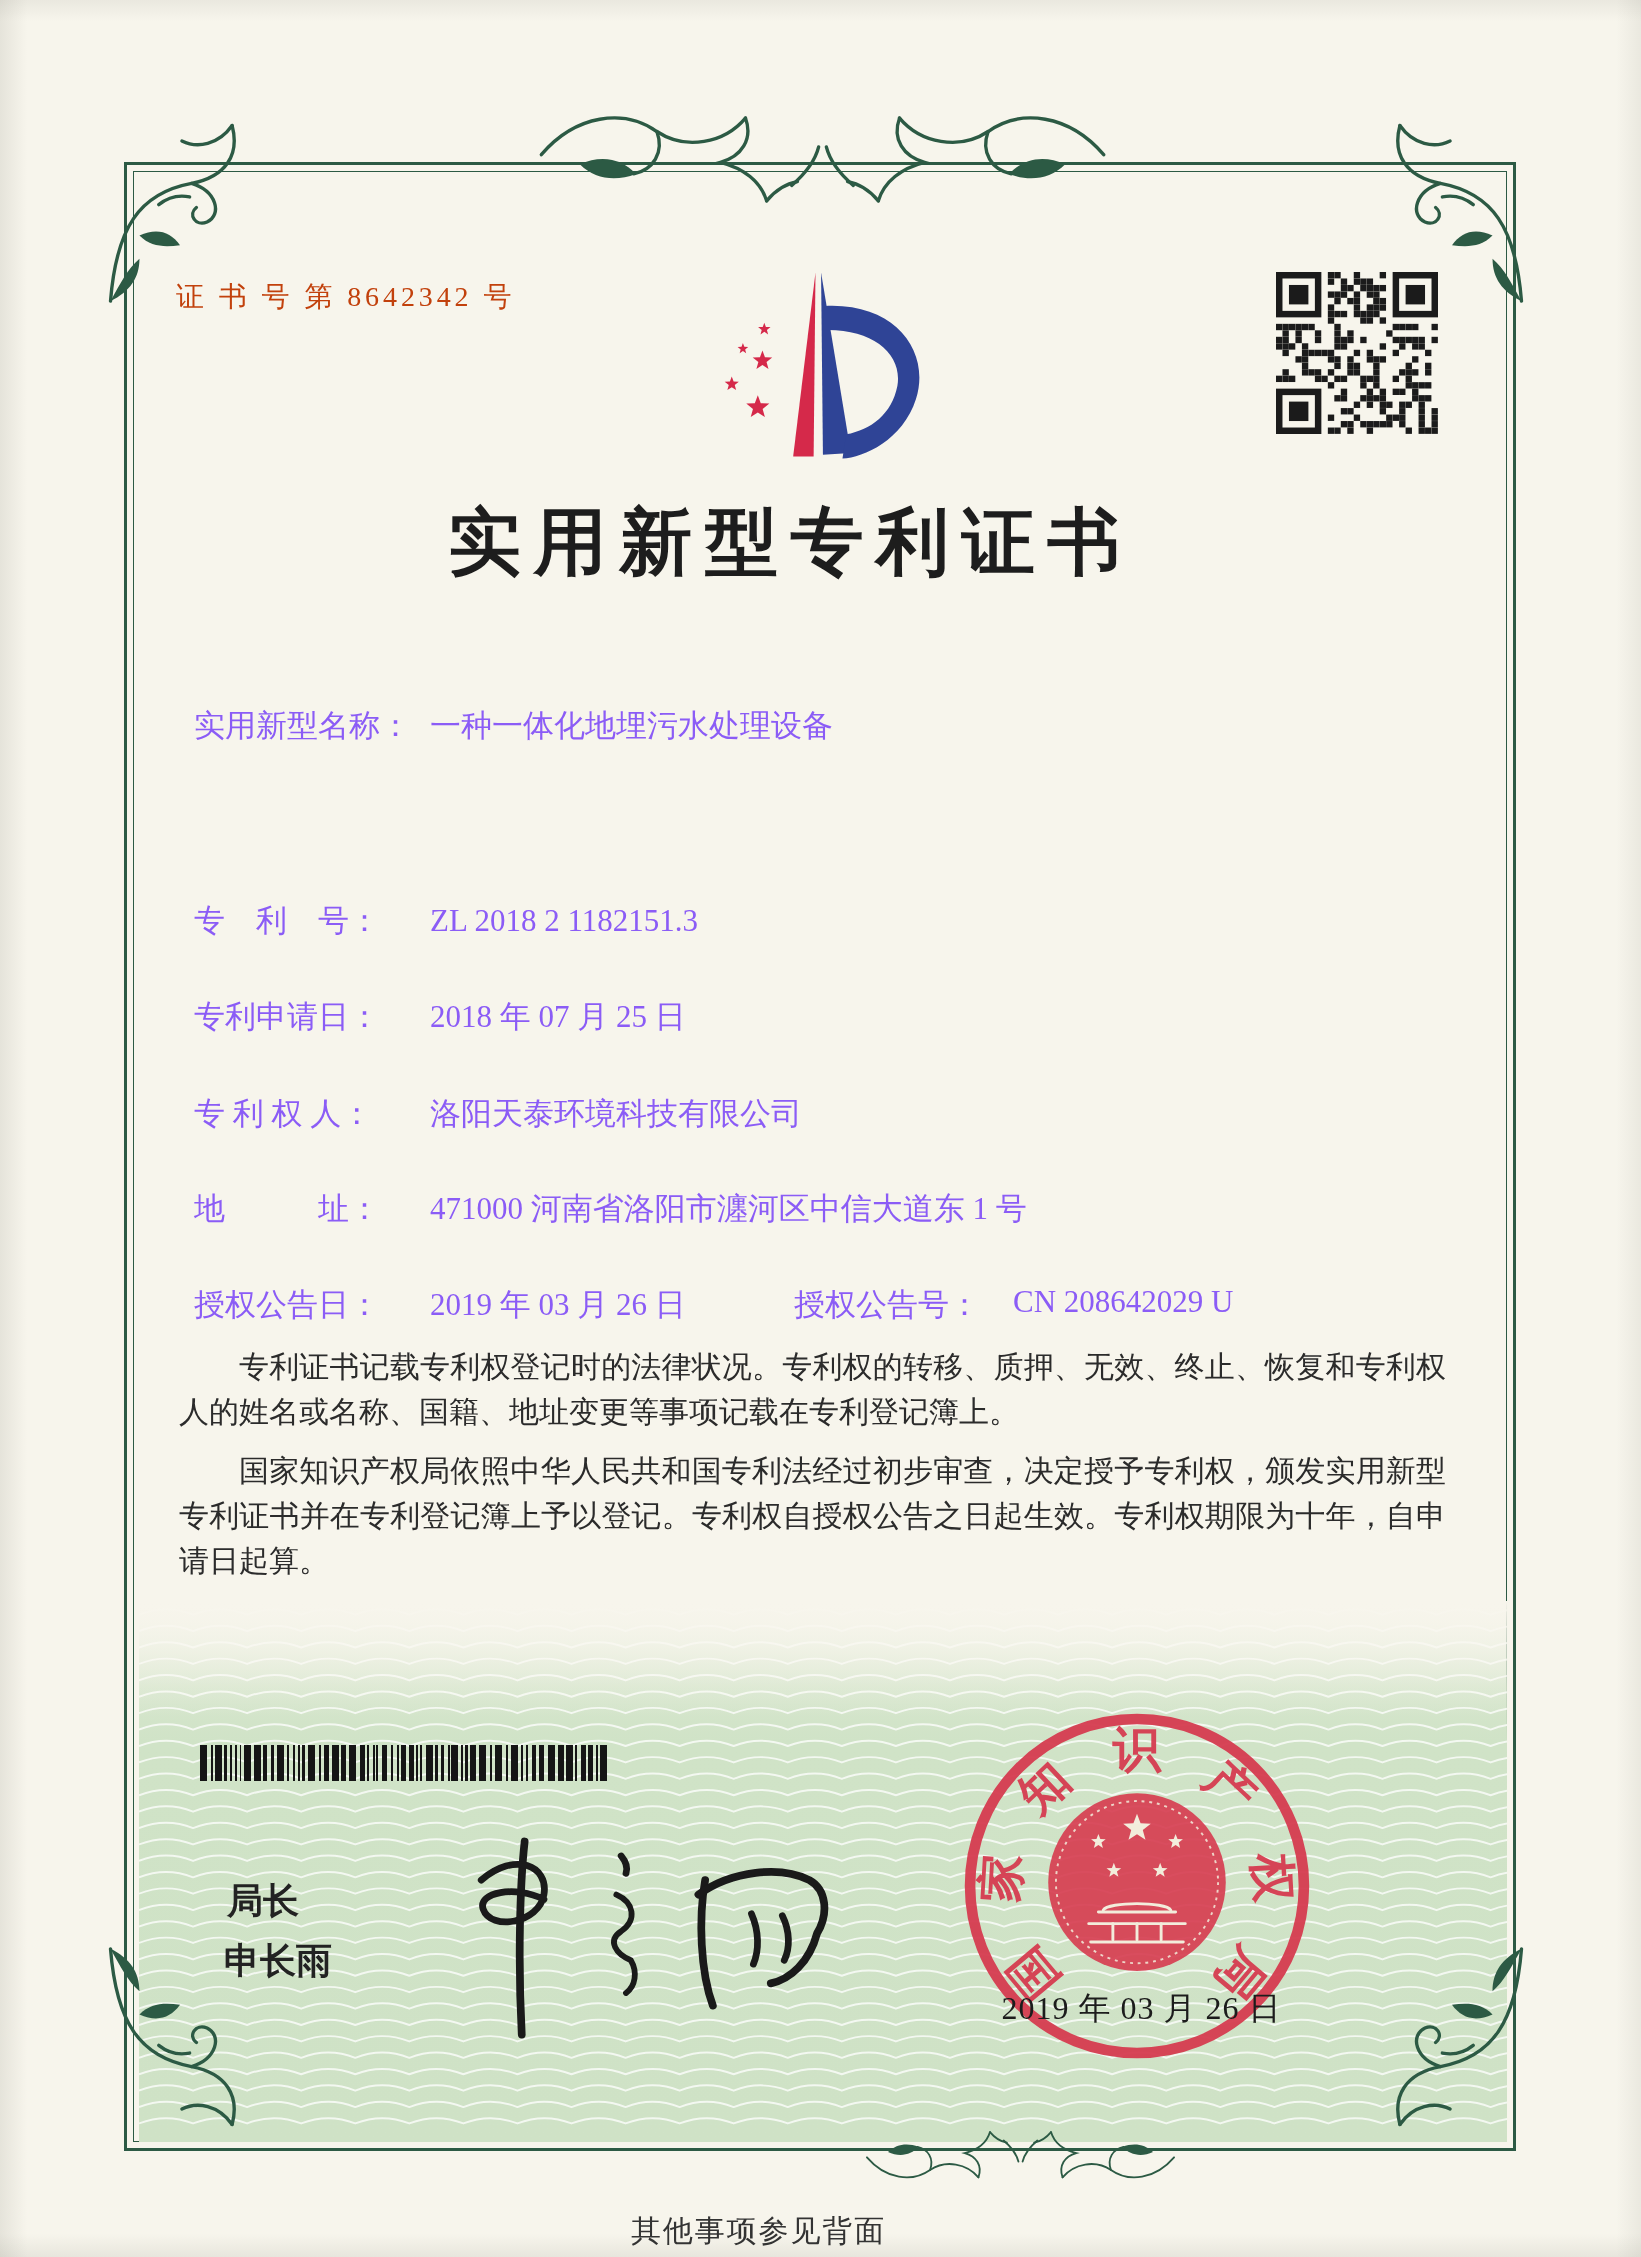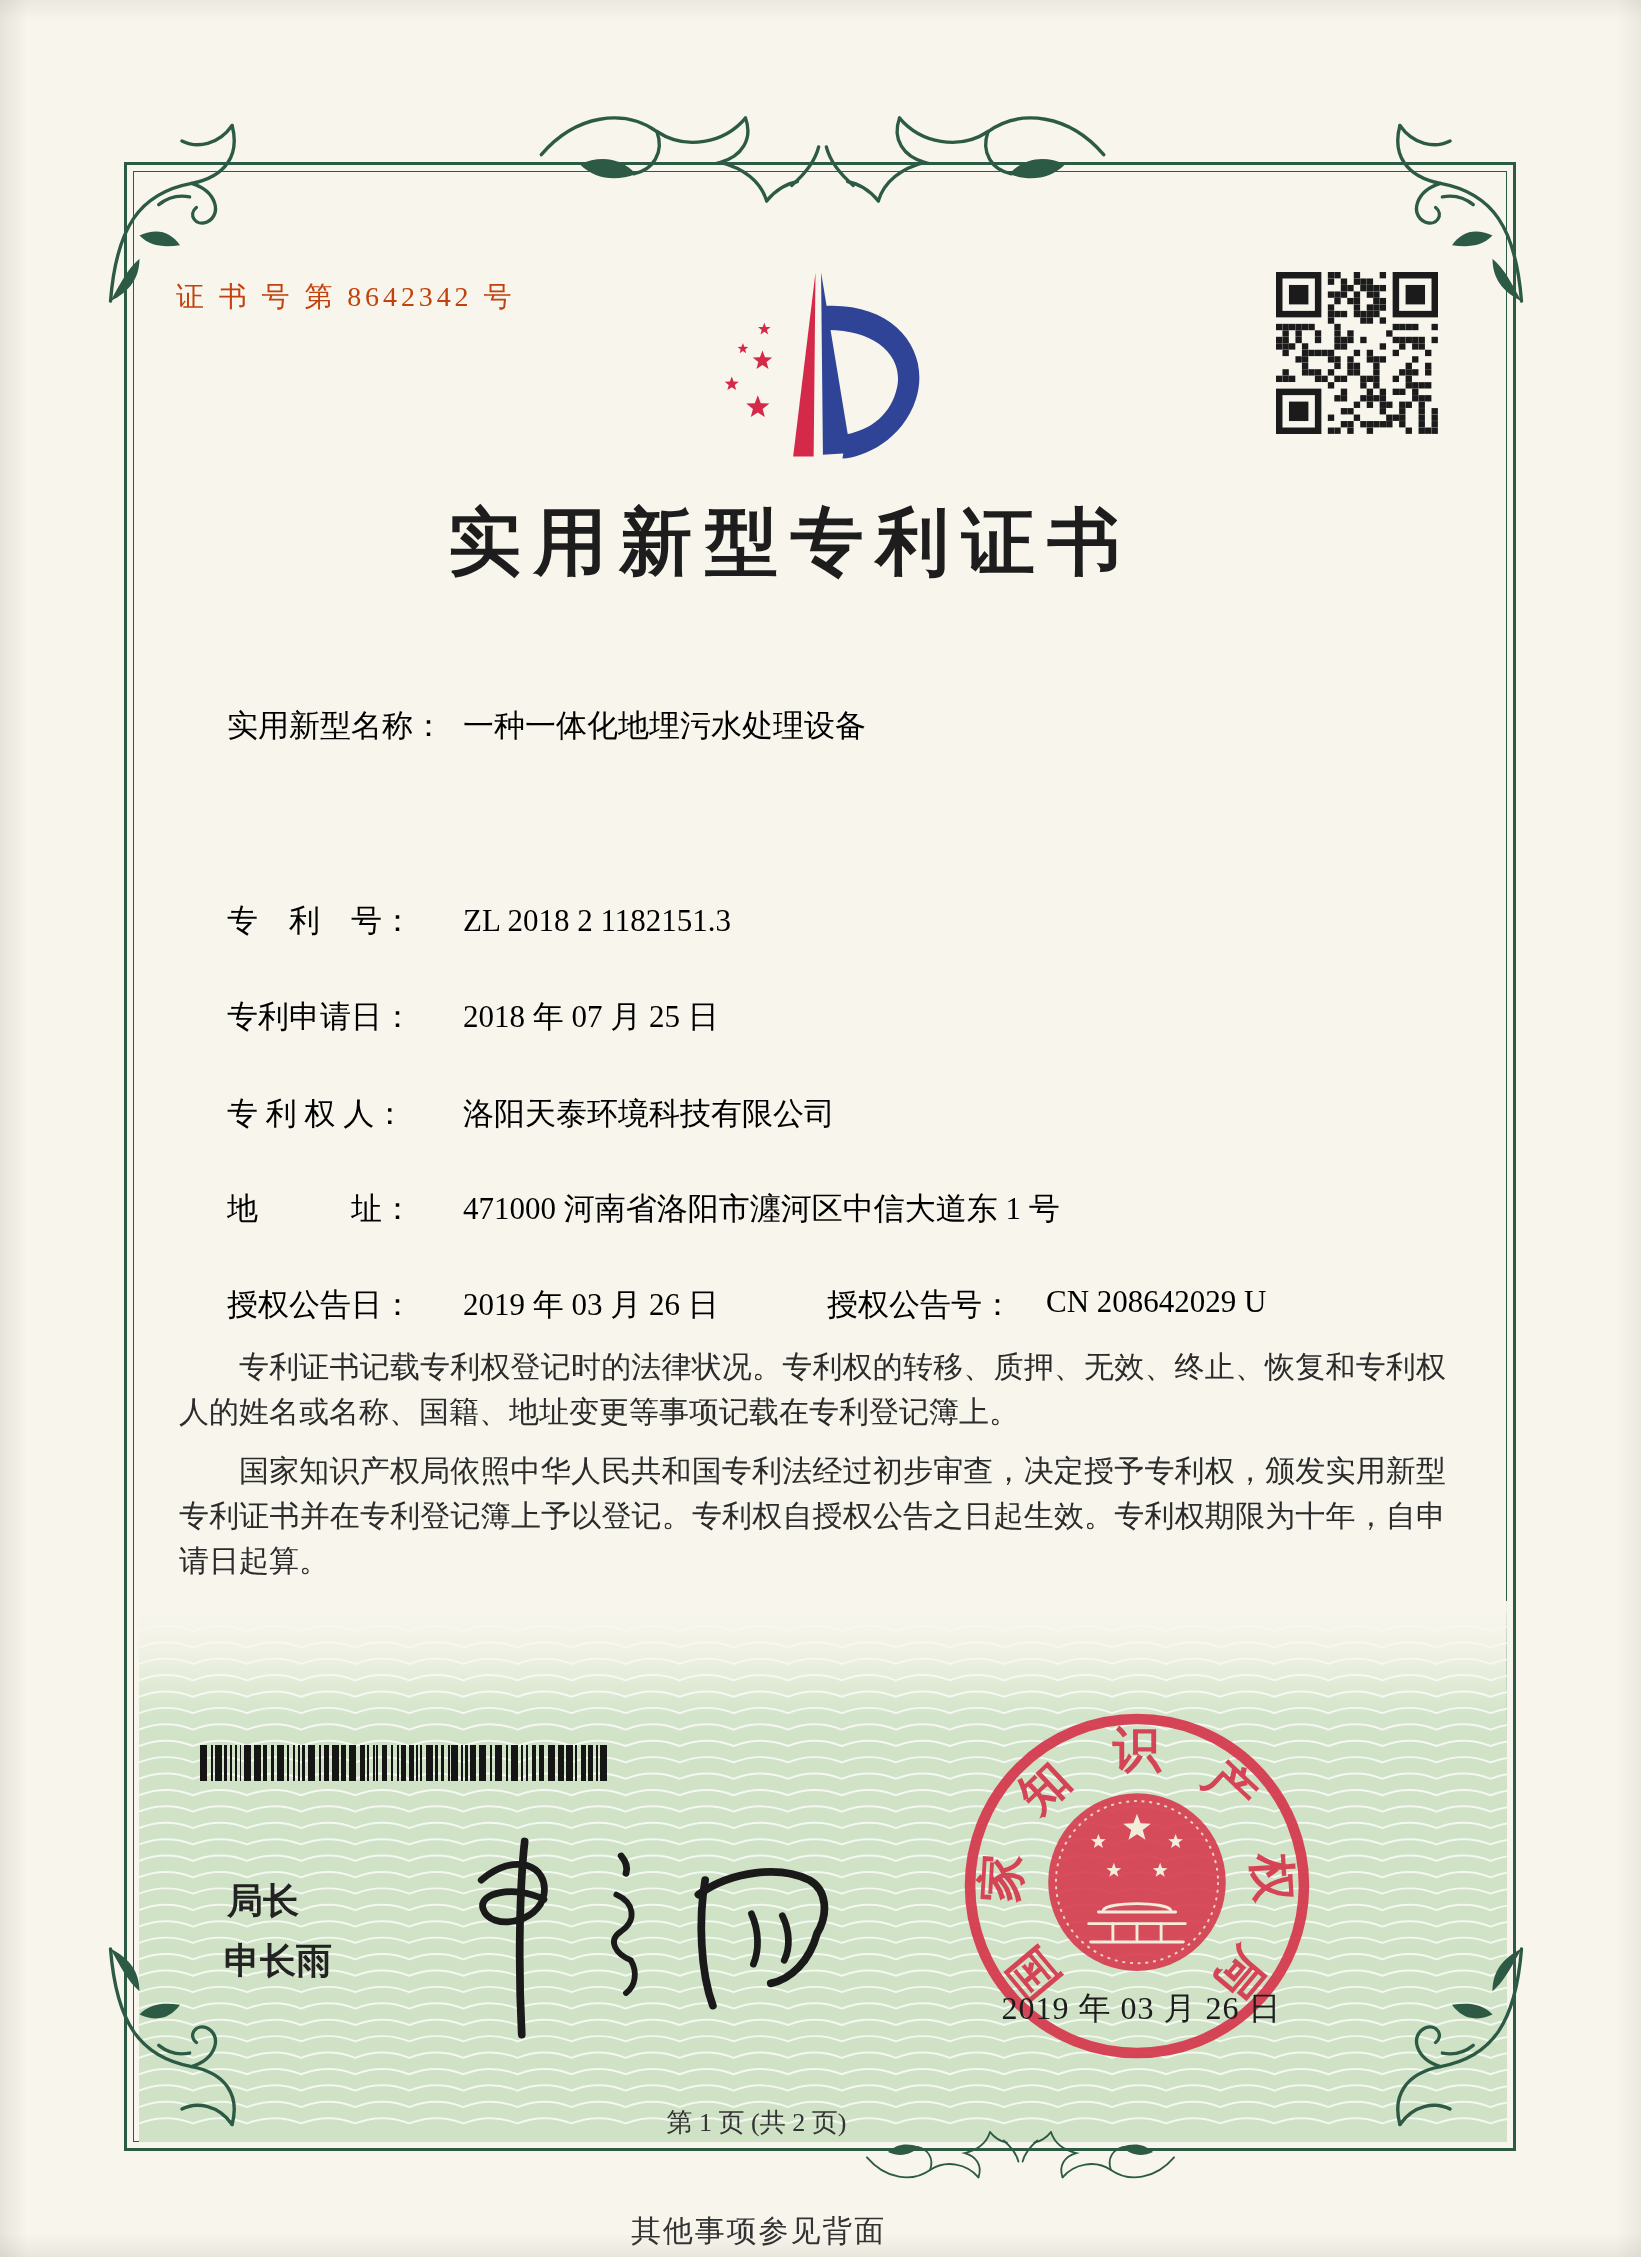--- a/index.html
+++ b/index.html
@@ -32,21 +32,21 @@
     position:absolute;left:0;top:0;width:100%;height:116px;
     background:linear-gradient(180deg,#f7f5ec 0%,rgba(247,245,236,0) 100%);
   }
   .cert-no{
     position:absolute;left:176px;top:278px;font-size:28px;letter-spacing:3.9px;color:#c2410c;z-index:2;
   }
   .doc-title{
     position:absolute;left:93px;top:494px;width:1395px;text-align:center;
     font-size:73px;font-weight:bold;letter-spacing:12.6px;color:#1d1d1d;z-index:2;
   }
-  .field-row{position:absolute;left:227px;width:1265px;font-size:31px;color:#000000;z-index:2;white-space:nowrap;}
+  .field-row{position:absolute;left:194px;width:1265px;font-size:31px;color:#8b5cf6;z-index:2;white-space:nowrap;}
   .flabel{display:inline-block;min-width:236px;}
   .fvalue{display:inline-block;}
   .flabel2{position:absolute;left:600px;top:0;}
   .fvalue2{position:absolute;left:819px;top:0;}
   .body-text{
     position:absolute;left:179px;top:1344px;width:1267px;font-size:30px;line-height:45px;
     text-align:justify;color:#2b2b2b;z-index:2;
   }
   .body-text p{margin:0 0 13.5px 0;text-indent:2em;}
   .barcode{position:absolute;left:200px;top:1745px;width:419px;height:36px;z-index:2;font-size:0;display:flex;align-items:stretch;}
@@ -506,17 +506,16 @@
       <text x="340.7614503162488" y="191.80157912362296" fill="#d63c50" font-size="50" font-weight="bold" text-anchor="middle" dominant-baseline="central" transform="rotate(86.7 340.8 191.8)">权</text>
       <text x="308.0122664797759" y="290.63305296580205" fill="#d63c50" font-size="50" font-weight="bold" text-anchor="middle" dominant-baseline="central" transform="rotate(130.0 308.0 290.6)">局</text>
       <polygon points="200.0,125.0 203.7,134.9 214.3,135.4 206.0,141.9 208.8,152.1 200.0,146.3 191.2,152.1 194.0,141.9 185.7,135.4 196.3,134.9" fill="#f4eedd"></polygon>
       <polygon points="160.0,146.0 162.0,151.3 167.6,151.5 163.2,155.0 164.7,160.5 160.0,157.4 155.3,160.5 156.8,155.0 152.4,151.5 158.0,151.3" fill="#f4eedd"></polygon>
       <polygon points="240.0,146.0 242.0,151.3 247.6,151.5 243.2,155.0 244.7,160.5 240.0,157.4 235.3,160.5 236.8,155.0 232.4,151.5 238.0,151.3" fill="#f4eedd"></polygon>
       <polygon points="176.0,176.0 178.0,181.3 183.6,181.5 179.2,185.0 180.7,190.5 176.0,187.4 171.3,190.5 172.8,185.0 168.4,181.5 174.0,181.3" fill="#f4eedd"></polygon>
       <polygon points="224.0,176.0 226.0,181.3 231.6,181.5 227.2,185.0 228.7,190.5 224.0,187.4 219.3,190.5 220.8,185.0 216.4,181.5 222.0,181.3" fill="#f4eedd"></polygon>
     </svg>
   <div class="seal-date">2019 年 03 月 26 日</div>
 
-  <div class="page-info">第 1 页 (共 2 页)</div>
   <div class="back-note">其他事项参见背面</div>
 
 </div>
 
 
 </body></html>

